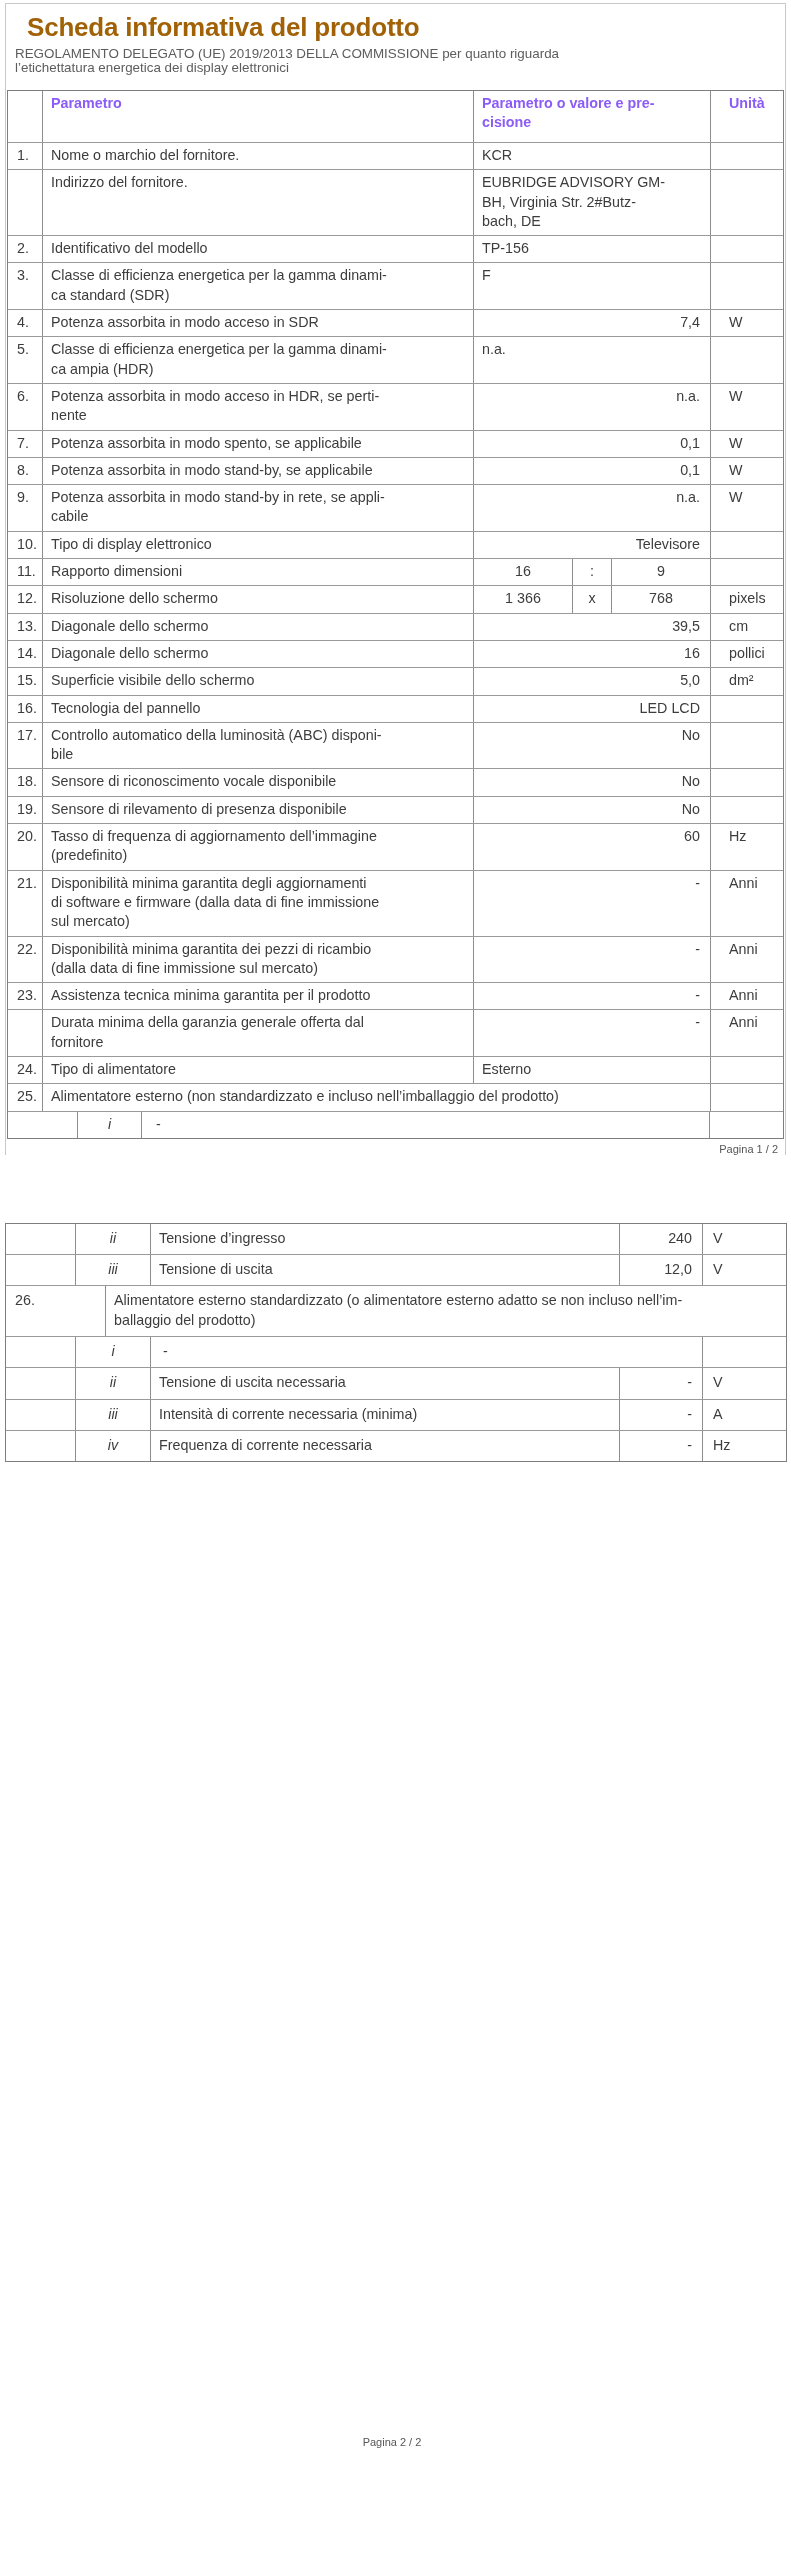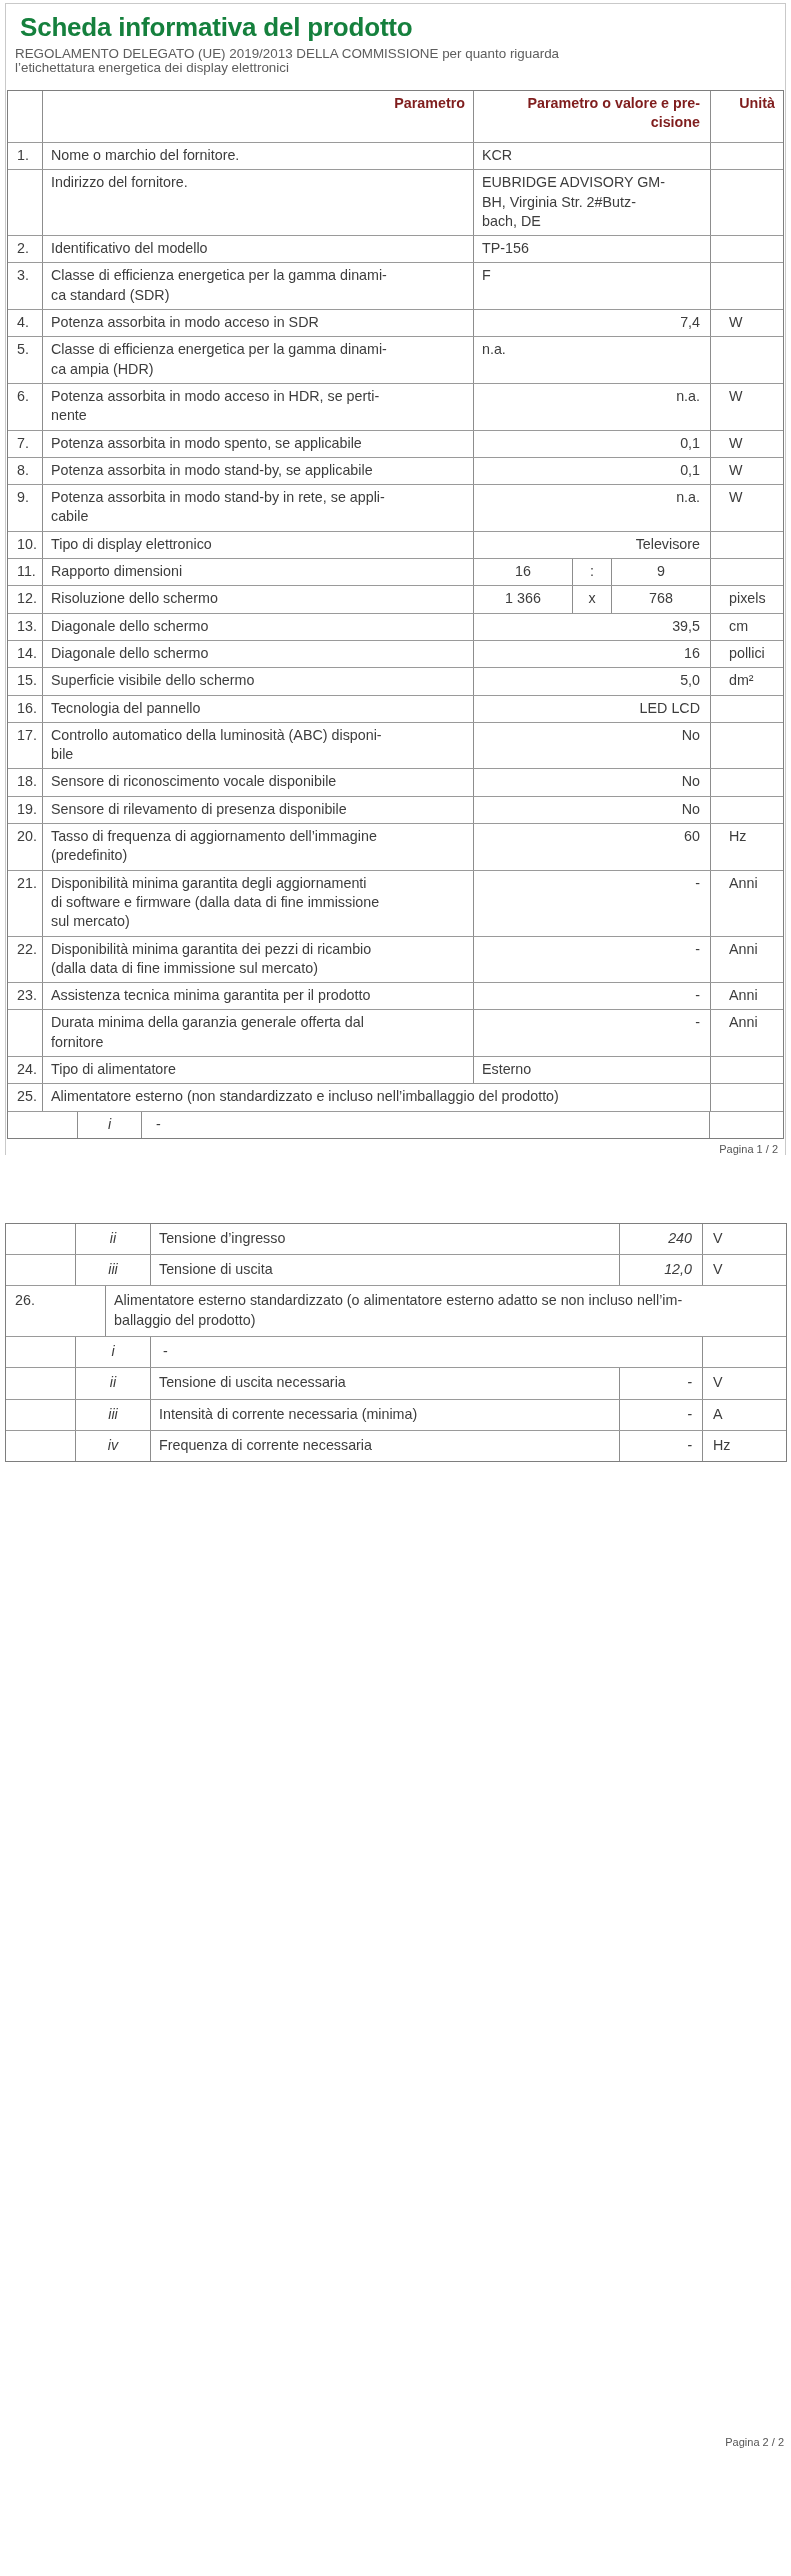--- a/index.html
+++ b/index.html
@@ -8,34 +8,34 @@
     font-family:"Liberation Sans","DejaVu Sans",sans-serif;
     color:#3f3f3f;-webkit-font-smoothing:antialiased;
   }
   *{box-sizing:border-box;}
   .page1-box{
     margin:3px 6px 0 5px;
     border:1px solid #c9c9c9;border-bottom:none;
     padding:5px 1px 0 1px;
   }
   .doc-title{
-    font-size:26px;font-weight:bold;color:#15803d;
-    margin:2px 0 3px 13px;line-height:33px;letter-spacing:-0.2px;
+    font-size:26px;font-weight:bold;color:#a16207;
+    margin:2px 0 3px 20px;line-height:33px;letter-spacing:-0.2px;
   }
   .doc-subtitle{
     font-size:13.4px;color:#5d5d5d;line-height:14px;
     margin:0 0 15px 8px;white-space:pre-line;
   }
   
   .tbl{border:1px solid #7e7e7e;font-size:14.3px;line-height:19.3px;color:#3d3d3d;}
   .tbl .row{display:flex;align-items:stretch;border-top:1px solid #9a9a9a;}
   .tbl .row:first-child{border-top:none;}
   .c{border-left:1px solid #8d8d8d;padding:3px 8px 4px;white-space:pre-line;}
   .row .c:first-child{border-left:none;}
-  .hdr{min-height:51px;font-weight:bold;color:#7f1d1d;text-align:right;}
+  .hdr{min-height:51px;font-weight:bold;color:#8b5cf6;}
   
   .p1 .cn{width:34px;flex:none;padding-left:9px;padding-right:2px;}
   .p1 .cp{width:431px;flex:none;}
   .p1 .cv{width:237px;flex:none;padding-right:10px;}
   .p1 .cu{flex:1;padding-left:18px;}
   .p1 .cspan{width:668px;flex:none;}         
   .p1 .cn2{width:69px;flex:none;}            
   .p1 .cr{width:64px;flex:none;text-align:center;font-style:italic;}
   .p1 .crest{width:568px;flex:none;padding-left:14px;}
   .r{text-align:right;}
@@ -46,26 +46,26 @@
   .split .s2{width:39px;border-right:1px solid #8d8d8d;}
   .split .s3{flex:1;}
   .pagelabel{font-size:11px;color:#565656;text-align:right;margin:4px 6px 6px 0;}
   
   .page2{margin-top:68px;}
   .p2{margin-left:5px;width:782px;}
   .p2 .c{padding-top:5px;padding-bottom:6px;}
   .p2 .cn{width:69px;flex:none;padding-left:9px;}
   .p2 .cr{width:75px;flex:none;text-align:center;font-style:italic;}
   .p2 .cp{width:469px;flex:none;}
-  .p2 .cv{width:83px;flex:none;padding-left:14px;padding-right:10px;font-style:italic;}
+  .p2 .cv{width:83px;flex:none;padding-left:14px;padding-right:10px;}
   .p2 .cu{flex:1;padding-left:10px;}
   .p2 .cn26{width:99px;flex:none;padding-left:9px;}
   .p2 .cspan26{flex:1;}
   .p2 .crest{width:552px;flex:none;padding-left:12px;}
-  .pagelabel2{font-size:11px;color:#565656;text-align:right;margin:974px 8px 0 0;}
+  .pagelabel2{font-size:11px;color:#565656;text-align:center;margin:974px 8px 0 0;}
 </style>
 </head>
 <body>
 
 <div class="page1-box">
   <div class="doc-title">Scheda informativa del prodotto</div>
   <div class="doc-subtitle">REGOLAMENTO DELEGATO (UE) 2019/2013 DELLA COMMISSIONE per quanto riguarda
 l’etichettatura energetica dei display elettronici</div>
 
   <div class="tbl p1">

